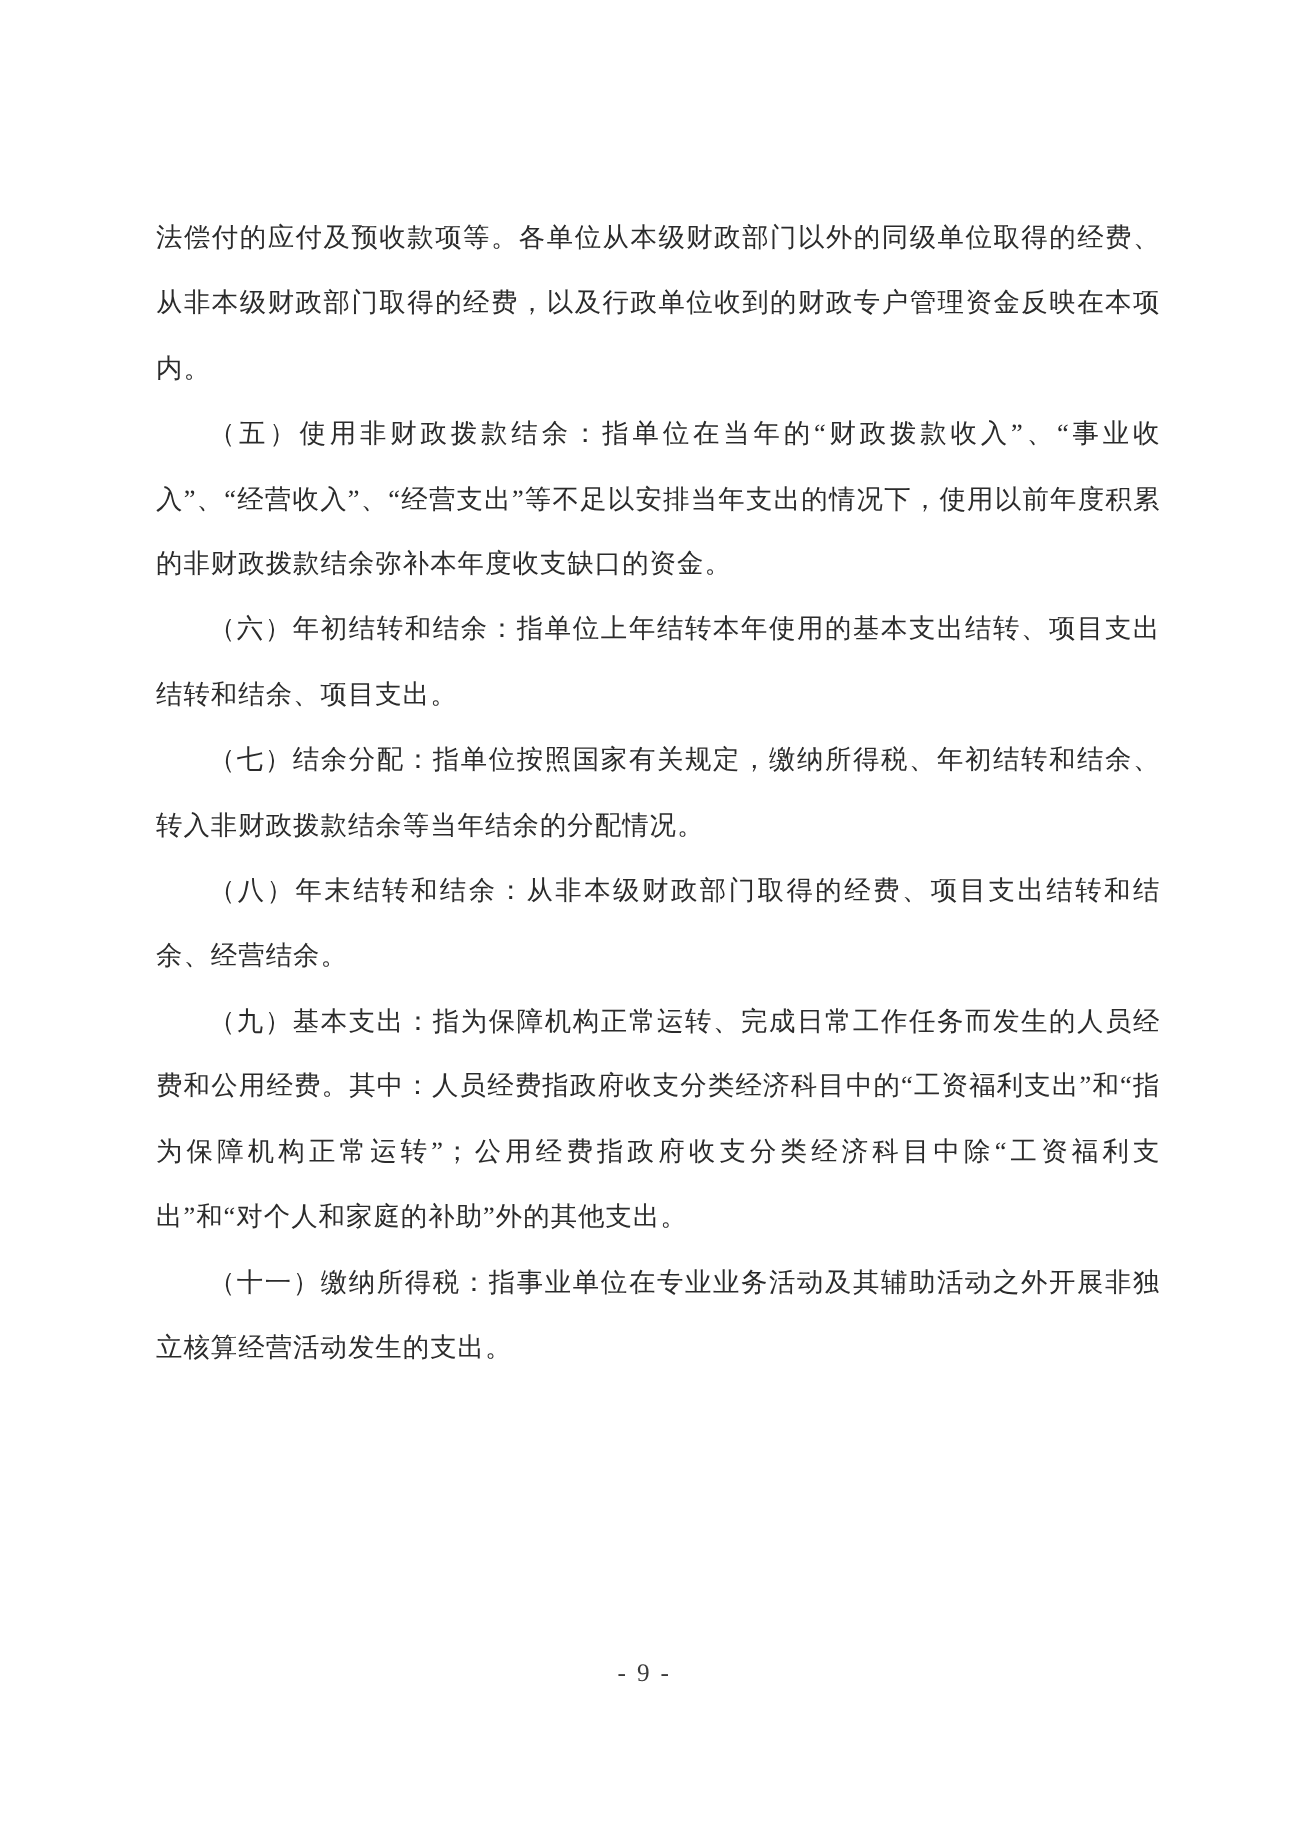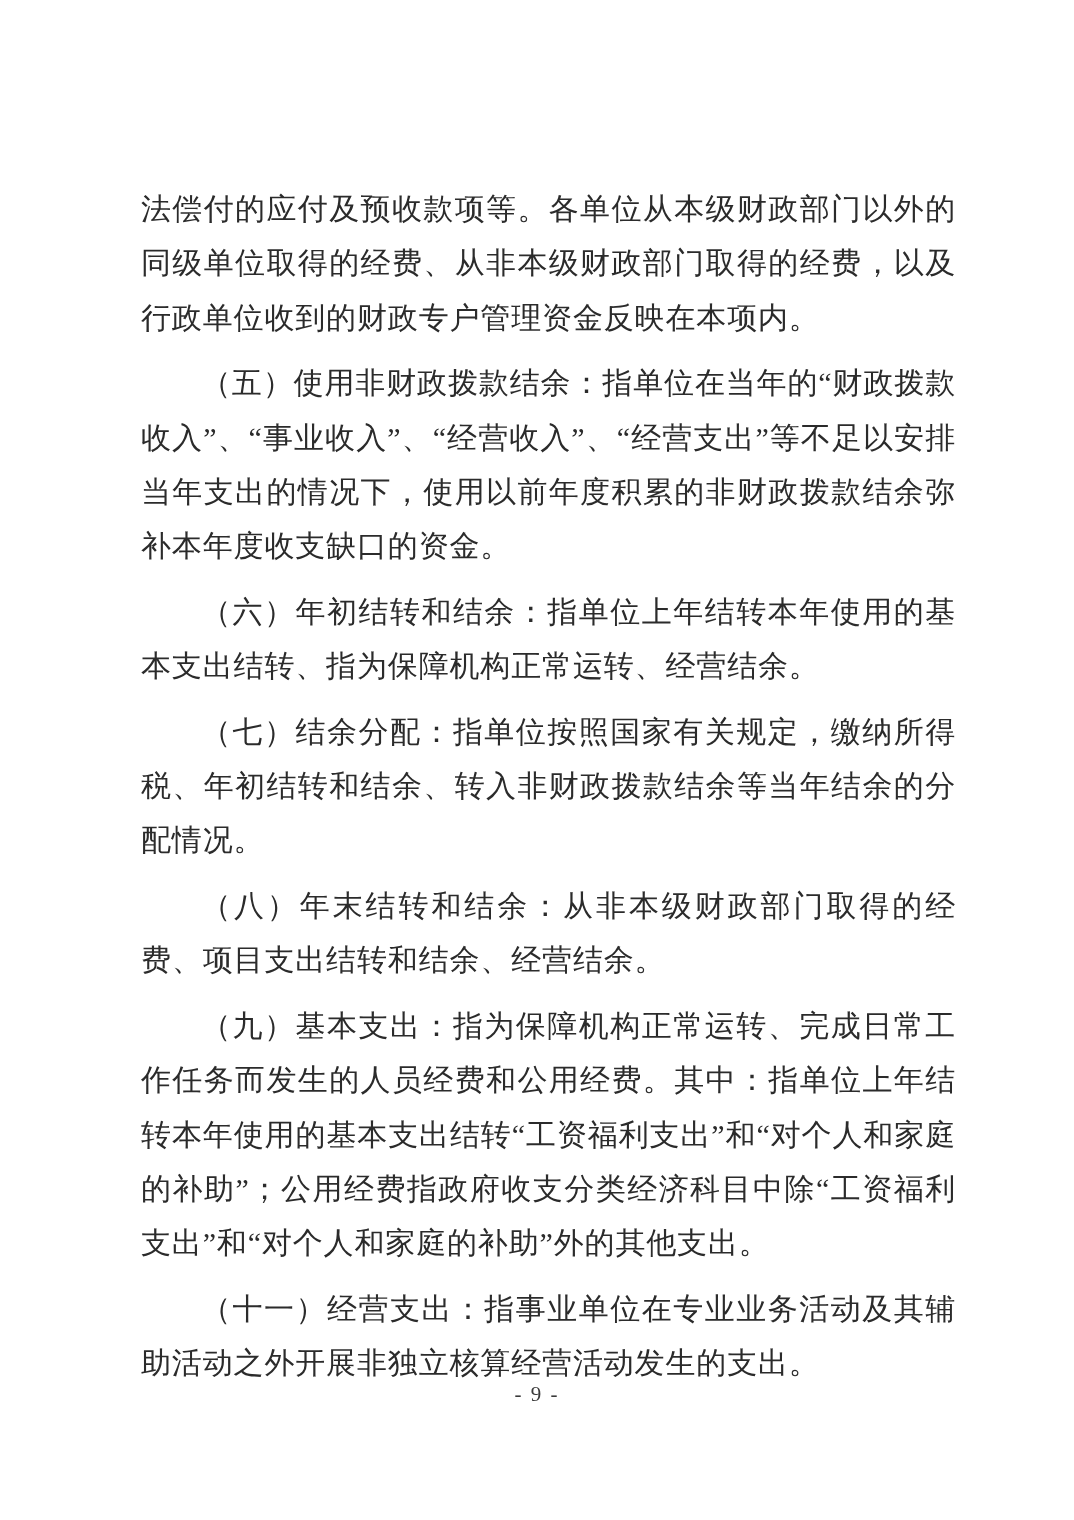--- a/index.html
+++ b/index.html
@@ -23,23 +23,23 @@
     height: 1520px;
     background: #ffffff;
   }
   .text-block {
     position: absolute;
     left: 130px;
     top: 171px;
     width: 837px;
   }
   .text-block p {
-    margin: 11px;
+    margin: 0;
     padding: 0;
-    font-size: 30px;
+    font-size: 22px;
     letter-spacing: 0.85px;
     line-height: 54.4px;
     text-align: justify;
     text-justify: inter-ideograph;
     font-weight: 400;
   }
   .text-block p.indent {
     text-indent: 2em;
   }
   .page-footer {
@@ -54,22 +54,22 @@
   }
 </style>
 </head>
 <body>
 
 <div class="page">
 
   <div class="text-block">
     <p>法偿付的应付及预收款项等。各单位从本级财政部门以外的同级单位取得的经费、从非本级财政部门取得的经费，以及行政单位收到的财政专户管理资金反映在本项内。</p>
     <p class="indent">（五）使用非财政拨款结余：指单位在当年的“财政拨款收入”、“事业收入”、“经营收入”、“经营支出”等不足以安排当年支出的情况下，使用以前年度积累的非财政拨款结余弥补本年度收支缺口的资金。</p>
-    <p class="indent">（六）年初结转和结余：指单位上年结转本年使用的基本支出结转、指为保障机构正常运转、经营结余。</p>
+    <p class="indent">（六）年初结转和结余：指单位上年结转本年使用的基本支出结转、项目支出结转和结余、项目支出。</p>
     <p class="indent">（七）结余分配：指单位按照国家有关规定，缴纳所得税、年初结转和结余、转入非财政拨款结余等当年结余的分配情况。</p>
     <p class="indent">（八）年末结转和结余：从非本级财政部门取得的经费、项目支出结转和结余、经营结余。</p>
-    <p class="indent">（九）基本支出：指为保障机构正常运转、完成日常工作任务而发生的人员经费和公用经费。其中：指单位上年结转本年使用的基本支出结转“工资福利支出”和“对个人和家庭的补助”；公用经费指政府收支分类经济科目中除“工资福利支出”和“对个人和家庭的补助”外的其他支出。</p>
-    <p class="indent">（十一）经营支出：指事业单位在专业业务活动及其辅助活动之外开展非独立核算经营活动发生的支出。</p>
+    <p class="indent">（九）基本支出：指为保障机构正常运转、完成日常工作任务而发生的人员经费和公用经费。其中：人员经费指政府收支分类经济科目中的“工资福利支出”和“指为保障机构正常运转”；公用经费指政府收支分类经济科目中除“工资福利支出”和“对个人和家庭的补助”外的其他支出。</p>
+    <p class="indent">（十一）缴纳所得税：指事业单位在专业业务活动及其辅助活动之外开展非独立核算经营活动发生的支出。</p>
   </div>
 
   <div class="page-footer">- 9 -</div>
 
 </div>
 
 </body></html>

